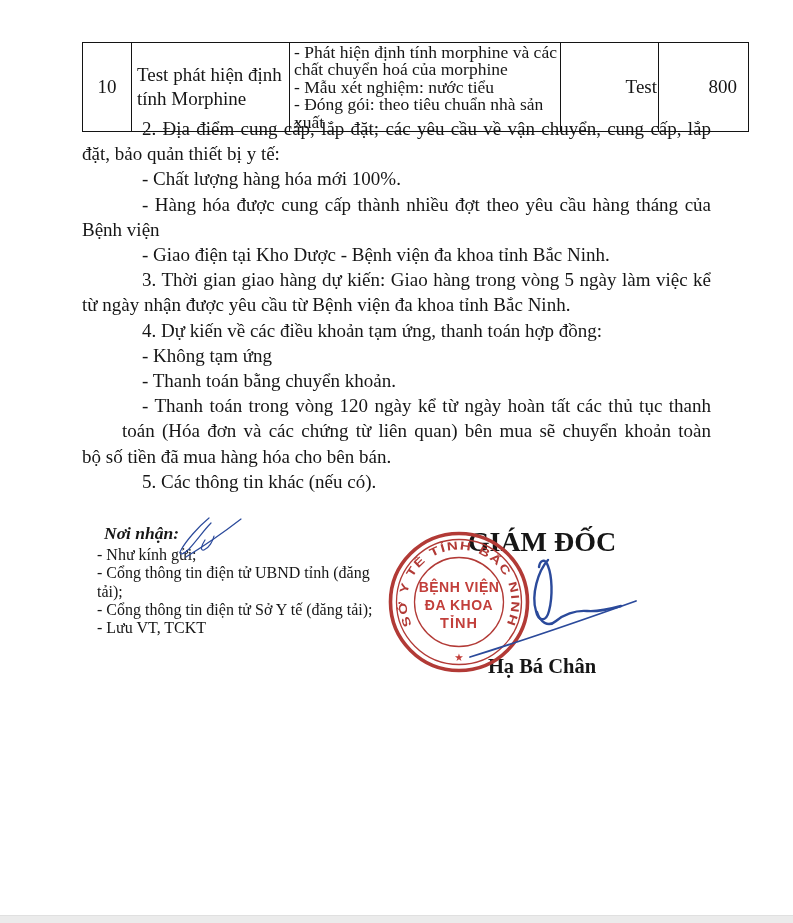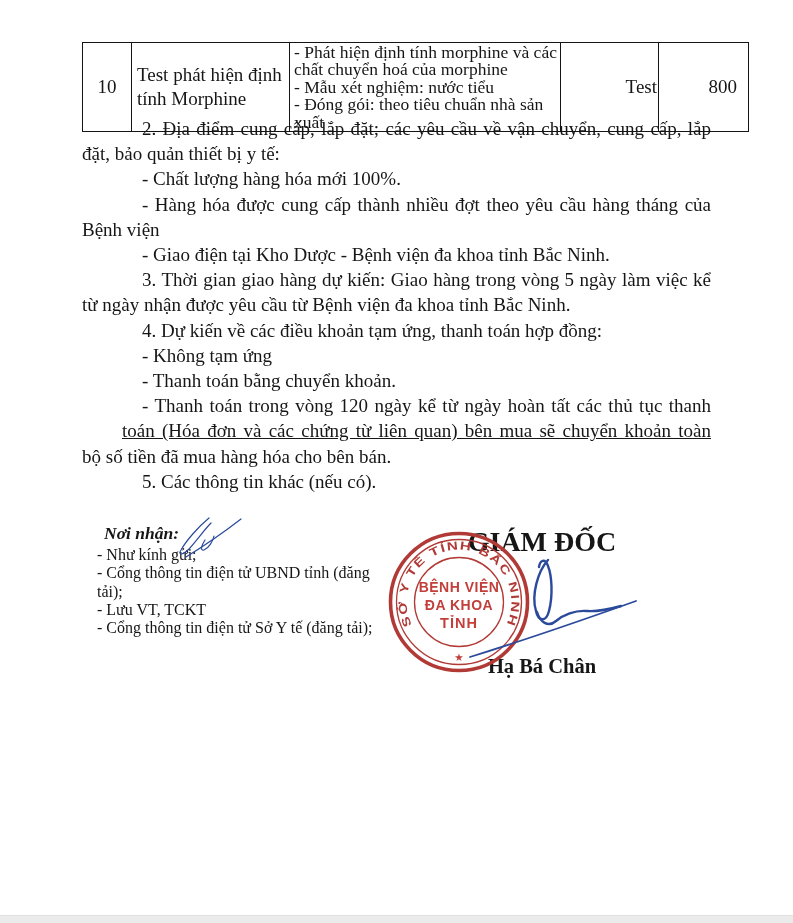--- a/index.html
+++ b/index.html
@@ -20,21 +20,21 @@
   .c3{ width:264px; font-size:17.5px; line-height:17.4px; padding:1px 2px 0 4px; vertical-align:top; }
   .c4{ width:95px;  text-align:right; font-size:19px; vertical-align:middle; }
   .c5{ width:77px;  text-align:right; padding-right:11px; font-size:19px; vertical-align:middle; }
   
   .bodytext{
     position:absolute; left:82px; top:116px; width:629px;
     font-size:19px; line-height:25.2px;
   }
   .ln{ min-height:25.2px; white-space:normal; }
   .ind60{ padding-left:60px; }
-  .ind40{ padding-left:40px;text-decoration:underline; }
+  .ind40{ padding-left:40px; }
   .just{ text-align:justify; text-align-last:justify; }
   
   .noi-nhan{
     position:absolute; left:104px; top:523px;
     font-size:17.5px; font-weight:bold; font-style:italic;
   }
   .notes{
     position:absolute; left:97px; top:546px; width:300px;
     font-size:16px; line-height:18.3px;
   }
@@ -94,22 +94,22 @@
     <div class="ln ind40 just">toán (Hóa đơn và các chứng từ liên quan) bên mua sẽ chuyển khoản toàn</div>
     <div class="ln">bộ số tiền đã mua hàng hóa cho bên bán.</div>
     <div class="ln ind60">5. Các thông tin khác (nếu có).</div>
   </div>
 
   <div class="noi-nhan">Nơi nhận:</div>
   <div class="notes">
     <div>- Như kính gửi;</div>
     <div>- Cổng thông tin điện tử UBND tỉnh (đăng</div>
     <div>tải);</div>
+    <div>- Cổng thông tin điện tử Sở Y tế (đăng tải);</div>
     <div>- Lưu VT, TCKT</div>
-    <div>- Cổng thông tin điện tử Sở Y tế (đăng tải);</div>
   </div>
 
   <div class="sig-title">GIÁM ĐỐC</div>
   <div class="sig-name">Hạ Bá Chân</div>
 
   <svg class="stamp" viewBox="0 0 146 146">
     <circle cx="73" cy="73" r="68.5" fill="none" stroke="#b23a36" stroke-width="3.6"></circle>
     <circle cx="73" cy="73" r="62.5" fill="none" stroke="#b23a36" stroke-width="1.3"></circle>
     <circle cx="73" cy="73" r="44.5" fill="none" stroke="#b23a36" stroke-width="1.3"></circle>
     <path id="ringpath" d="M 27.6,99.2 A 52.4,52.4 0 1 1 118.4,99.2" fill="none"></path>

